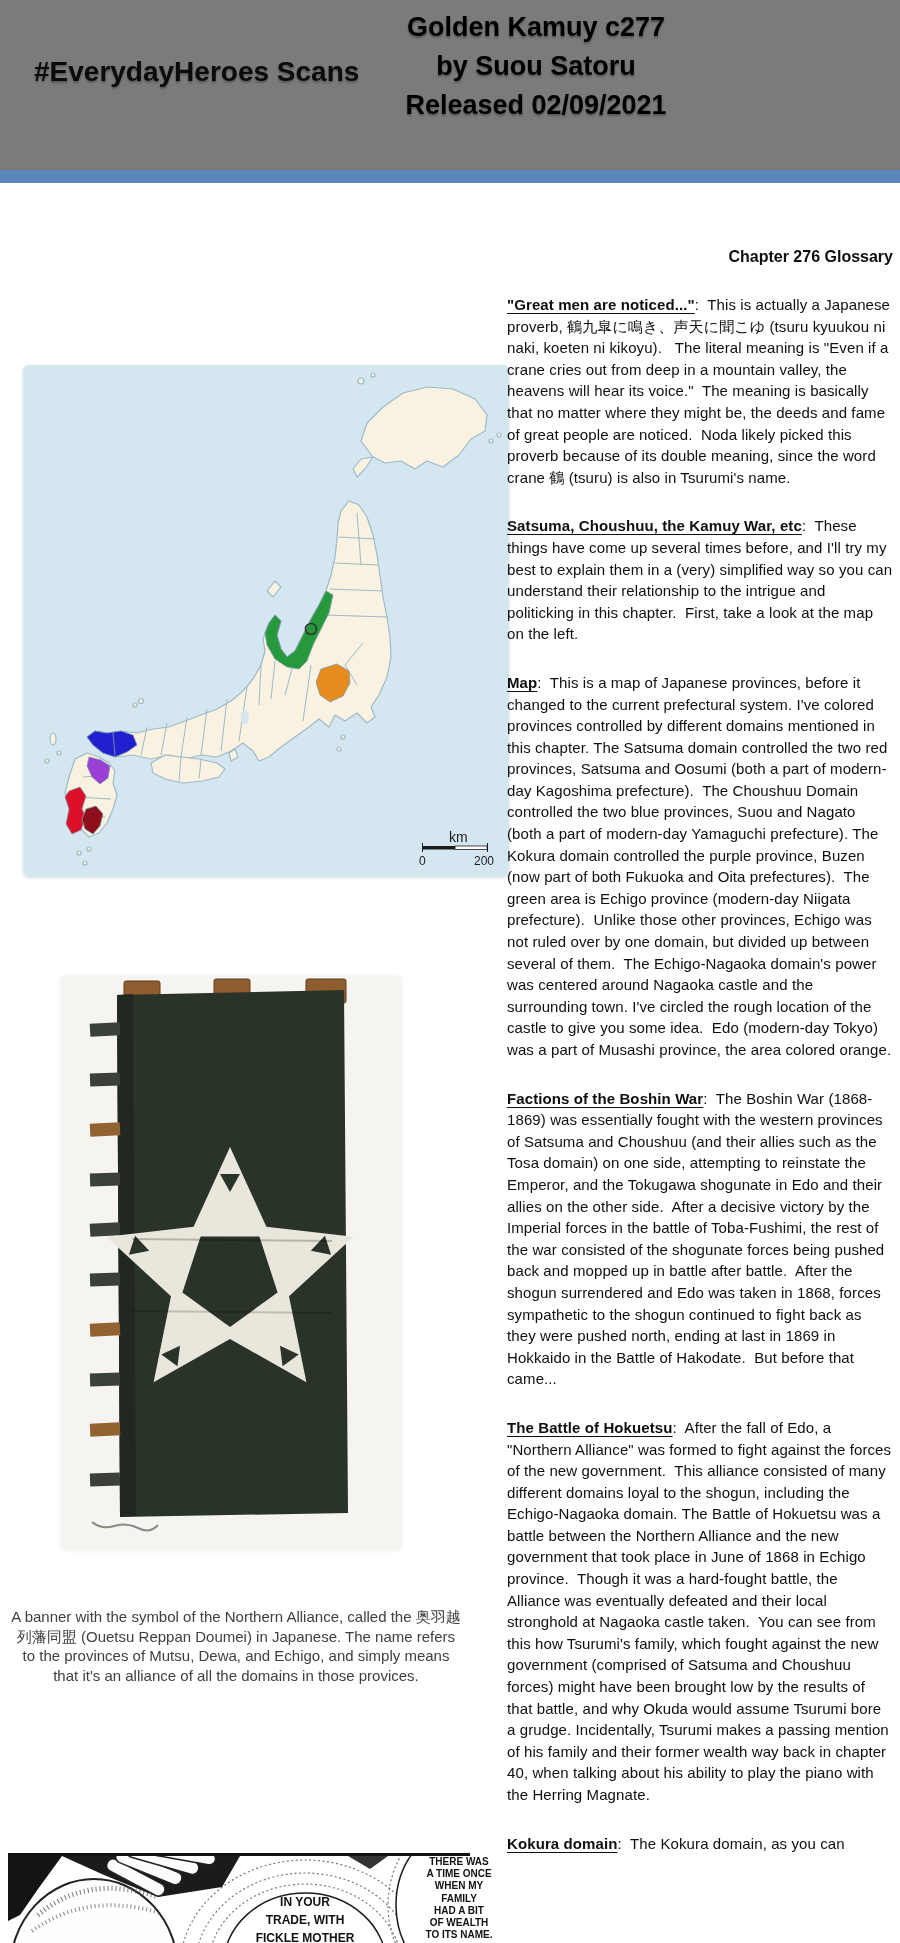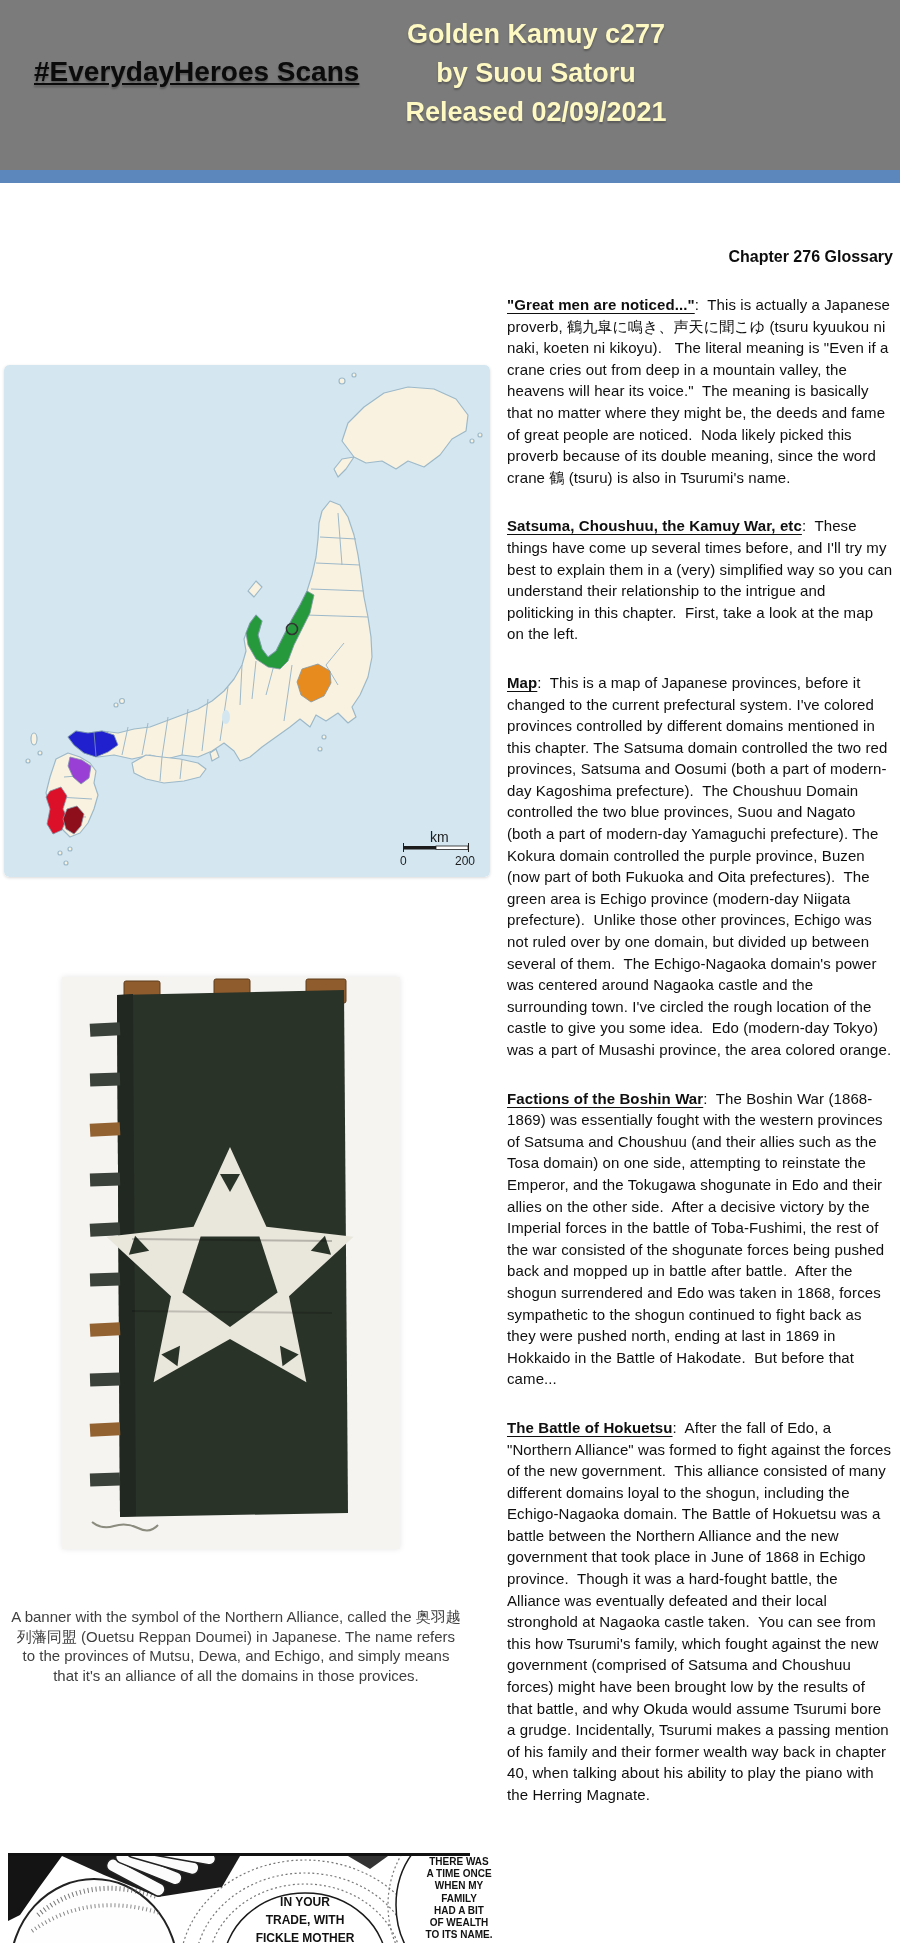--- a/index.html
+++ b/index.html
@@ -2,28 +2,28 @@
 <html><head>
 <meta charset="utf-8">
 <style>
   html,body{margin:0;padding:0;background:#ffffff;}
   .page{position:relative;width:900px;height:1943px;overflow:hidden;background:#ffffff;
         font-family:"Liberation Sans",sans-serif;color:#101010;}
 
   
   .hdr{position:absolute;left:0;top:0;width:900px;height:170px;background:#7b7b7b;}
   .credit{position:absolute;left:34px;top:56px;font-size:28px;font-weight:bold;color:#0b0b0b;
-          text-shadow:0 2px 2px rgba(0,0,0,.28);white-space:nowrap;text-decoration:underline;}
+          text-shadow:0 2px 2px rgba(0,0,0,.28);white-space:nowrap;}
   .titleblock{position:absolute;left:390px;top:8px;width:292px;text-align:center;
-              font-size:27px;font-weight:bold;line-height:39px;color:#fef9c3;
-              text-shadow:0 2px 2px rgba(0,0,0,.28);margin-top:7px;}
+              font-size:27px;font-weight:bold;line-height:39px;color:#000000;
+              text-shadow:0 2px 2px rgba(0,0,0,.28);}
   .accent{position:absolute;left:0;top:170px;width:900px;height:13px;}
 
   
-  .mapfig{position:absolute;left:4px;top:365px;width:486px;height:388px;}
+  .mapfig{position:absolute;left:23px;top:365px;width:486px;height:388px;}
   .mapfig svg{display:block;border-radius:5px;box-shadow:0 1px 3px rgba(0,0,0,.15);}
   .photofig{position:absolute;left:62px;top:977px;width:338px;height:572px;
             box-shadow:0 0 6px rgba(0,0,0,.10);}
   .caption{position:absolute;left:10px;top:1592px;width:452px;text-align:center;
            font-size:15px;line-height:19.5px;color:#404040;}
 
   
   .manga{position:absolute;left:8px;top:1853px;width:500px;height:90px;overflow:hidden;}
   .manga svg{position:absolute;left:0;top:0;}
   .btxt{position:absolute;text-align:center;font-weight:bold;color:#111;white-space:pre-line;}
@@ -229,16 +229,17 @@
         <p class="entry"><span class="term">"Great men are noticed..."</span><span class="sep">:  </span><span class="body">This is actually a Japanese proverb, 鶴九皐に鳴き、声天に聞こゆ (tsuru kyuukou ni naki, koeten ni kikoyu).   The literal meaning is "Even if a crane cries out from deep in a mountain valley, the heavens will hear its voice."  The meaning is basically that no matter where they might be, the deeds and fame of great people are noticed.  Noda likely picked this proverb because of its double meaning, since the word crane 鶴 (tsuru) is also in Tsurumi's name.</span></p>
 
         <p class="entry"><span class="term">Satsuma, Choushuu, the Kamuy War, etc</span><span class="sep">:  </span><span class="body">These things have come up several times before, and I'll try my best to explain them in a (very) simplified way so you can understand their relationship to the intrigue and politicking in this chapter.  First, take a look at the map on the left.</span></p>
 
         <p class="entry"><span class="term">Map</span><span class="sep">:  </span><span class="body">This is a map of Japanese provinces, before it changed to the current prefectural system. I've colored provinces controlled by different domains mentioned in this chapter. The Satsuma domain controlled the two red provinces, Satsuma and Oosumi (both a part of modern-day Kagoshima prefecture).  The Choushuu Domain controlled the two blue provinces, Suou and Nagato (both a part of modern-day Yamaguchi prefecture). The Kokura domain controlled the purple province, Buzen (now part of both Fukuoka and Oita prefectures).  The green area is Echigo province (modern-day Niigata prefecture).  Unlike those other provinces, Echigo was not ruled over by one domain, but divided up between several of them.  The Echigo-Nagaoka domain's power was centered around Nagaoka castle and the surrounding town. I've circled the rough location of the castle to give you some idea.  Edo (modern-day Tokyo) was a part of Musashi province, the area colored orange.</span></p>
 
         <p class="entry"><span class="term">Factions of the Boshin War</span><span class="sep">:  </span><span class="body">The Boshin War (1868-1869) was essentially fought with the western provinces of Satsuma and Choushuu (and their allies such as the Tosa domain) on one side, attempting to reinstate the Emperor, and the Tokugawa shogunate in Edo and their allies on the other side.  After a decisive victory by the Imperial forces in the battle of Toba-Fushimi, the rest of the war consisted of the shogunate forces being pushed back and mopped up in battle after battle.  After the shogun surrendered and Edo was taken in 1868, forces sympathetic to the shogun continued to fight back as they were pushed north, ending at last in 1869 in Hokkaido in the Battle of Hakodate.  But before that came...</span></p>
 
         <p class="entry"><span class="term">The Battle of Hokuetsu</span><span class="sep">:  </span><span class="body">After the fall of Edo, a "Northern Alliance" was formed to fight against the forces of the new government.  This alliance consisted of many different domains loyal to the shogun, including the Echigo-Nagaoka domain. The Battle of Hokuetsu was a battle between the Northern Alliance and the new government that took place in June of 1868 in Echigo province.  Though it was a hard-fought battle, the Alliance was eventually defeated and their local stronghold at Nagaoka castle taken.  You can see from this how Tsurumi's family, which fought against the new government (comprised of Satsuma and Choushuu forces) might have been brought low by the results of that battle, and why Okuda would assume Tsurumi bore a grudge. Incidentally, Tsurumi makes a passing mention of his family and their former wealth way back in chapter 40, when talking about his ability to play the piano with the Herring Magnate.</span></p>
 
+        <p class="entry"><span class="term">Kokura domain</span><span class="sep">:  </span><span class="body">The Kokura domain, as you can</span></p>
       </div>
   </div>
 
 </div>
 
 </body></html>

